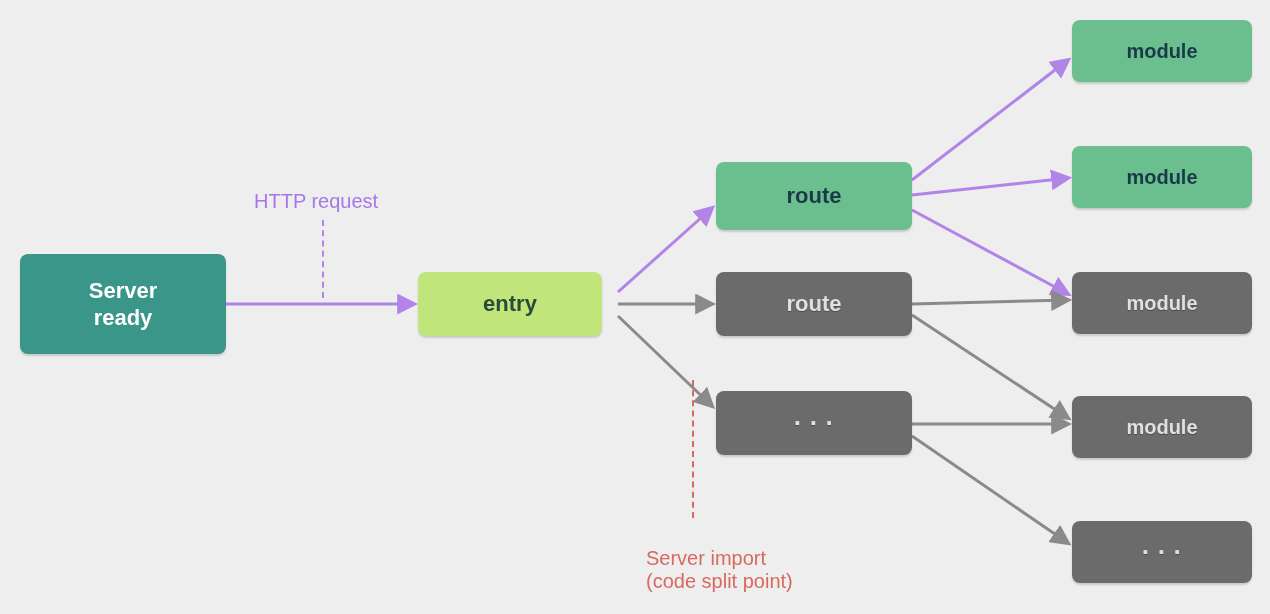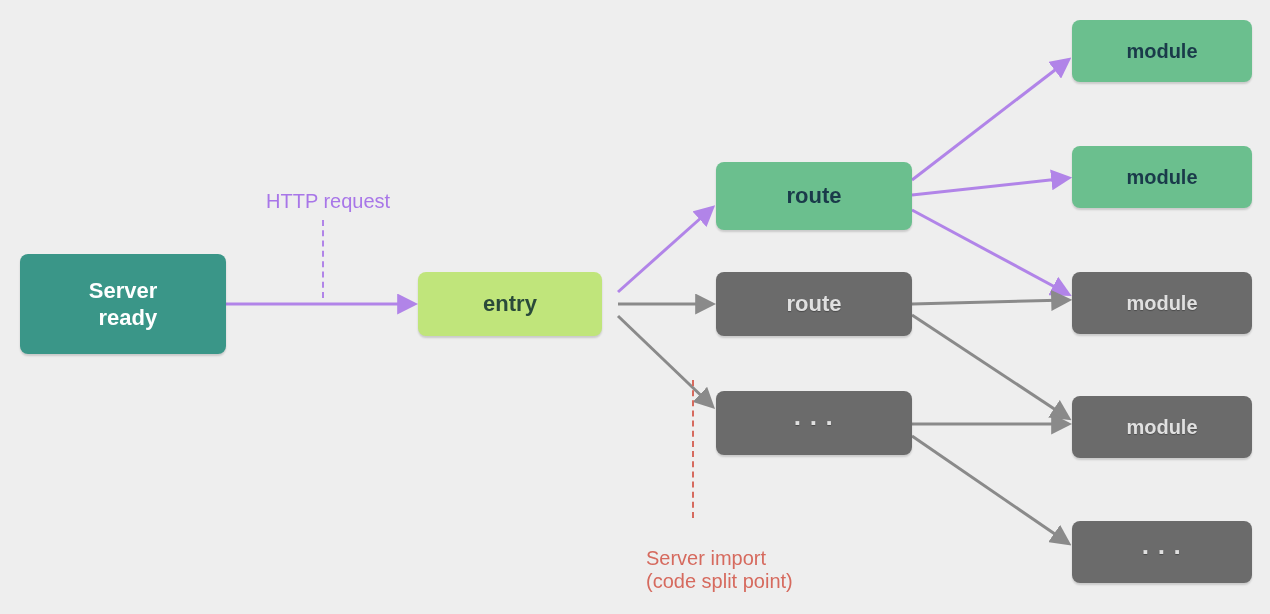--- a/index.html
+++ b/index.html
@@ -51,21 +51,20 @@
       color: #e0e0e0;
       font-size: 22px;
       text-shadow: 0 1px 1px rgba(0,0,0,0.3);
     }
     .label {
       position: absolute;
       font-size: 20px;
     }
     .label-purple {
       color: #a876e8;
-      margin-left: 12px;
     }
     .label-red {
       color: #d66a5e;
     }
     .dash-line {
       position: absolute;
       border-left: 2px dashed;
     }
     svg.arrows {
       position: absolute;
@@ -106,21 +105,21 @@
   <line x1="912" y1="304" x2="1068" y2="300" stroke="#8a8a8a" stroke-width="3" marker-end="url(#arrow-gray)"></line>
 
   <line x1="912" y1="315" x2="1068" y2="418" stroke="#8a8a8a" stroke-width="3" marker-end="url(#arrow-gray)"></line>
 
   <line x1="912" y1="424" x2="1068" y2="424" stroke="#8a8a8a" stroke-width="3" marker-end="url(#arrow-gray)"></line>
 
   <line x1="912" y1="436" x2="1068" y2="543" stroke="#8a8a8a" stroke-width="3" marker-end="url(#arrow-gray)"></line>
 </svg>
 
 <div class="node node-server" style="left:20px; top:254px; width:206px; height:100px;">
-  <span style="white-space: pre-line; text-align: right;">Server
+  <span style="white-space: pre-line;">Server
 ready</span>
 </div>
 
 <div class="node node-entry" style="left:418px; top:272px; width:184px; height:64px;">
   <span>entry</span>
 </div>
 
 <div class="node node-route-green" style="left:716px; top:162px; width:196px; height:68px;">
   <span>route</span>
 </div>

